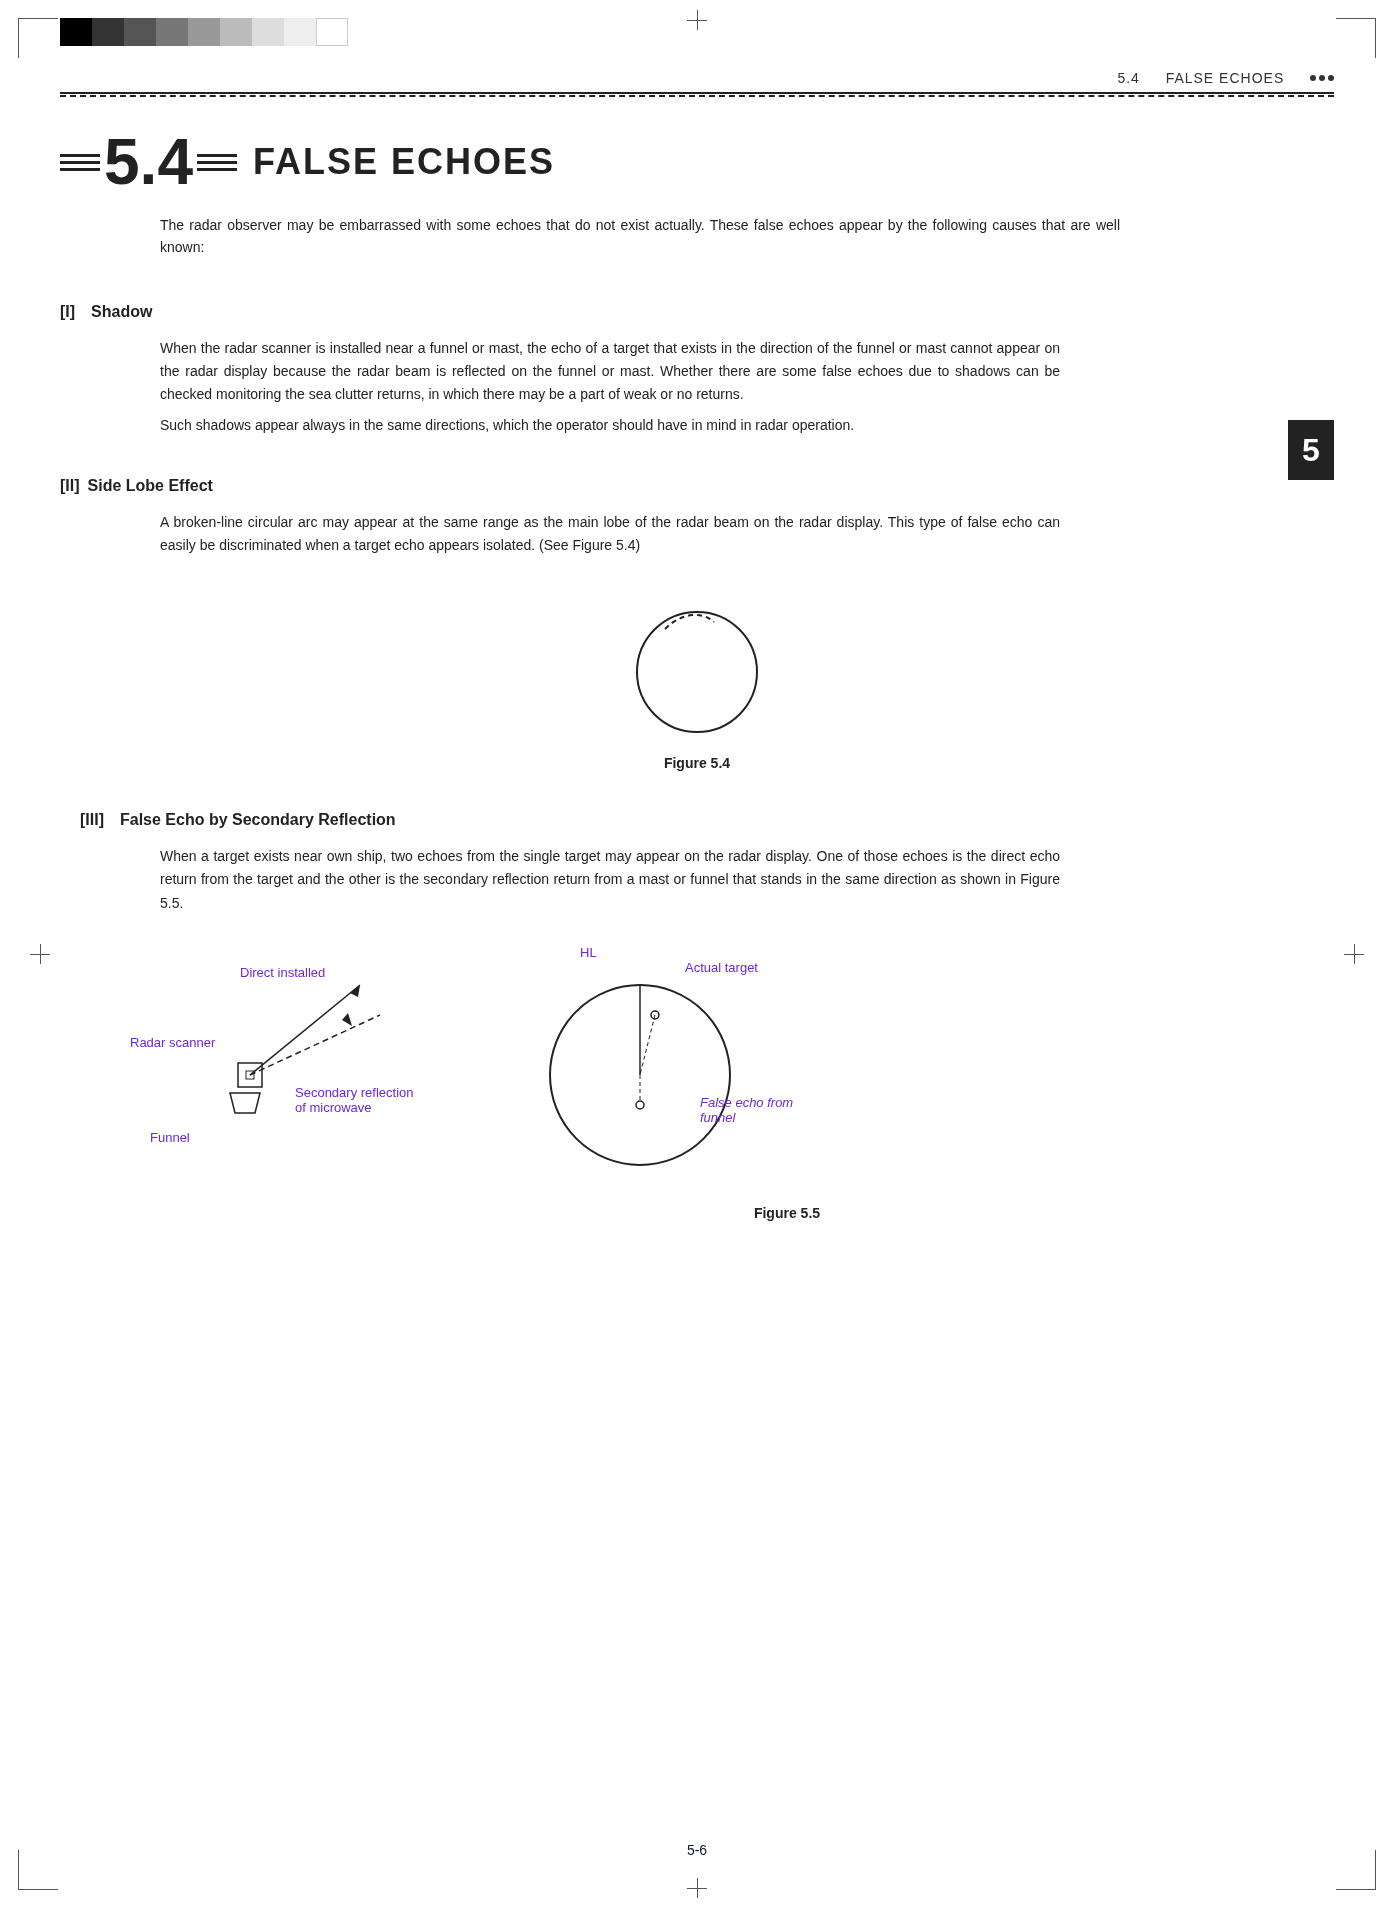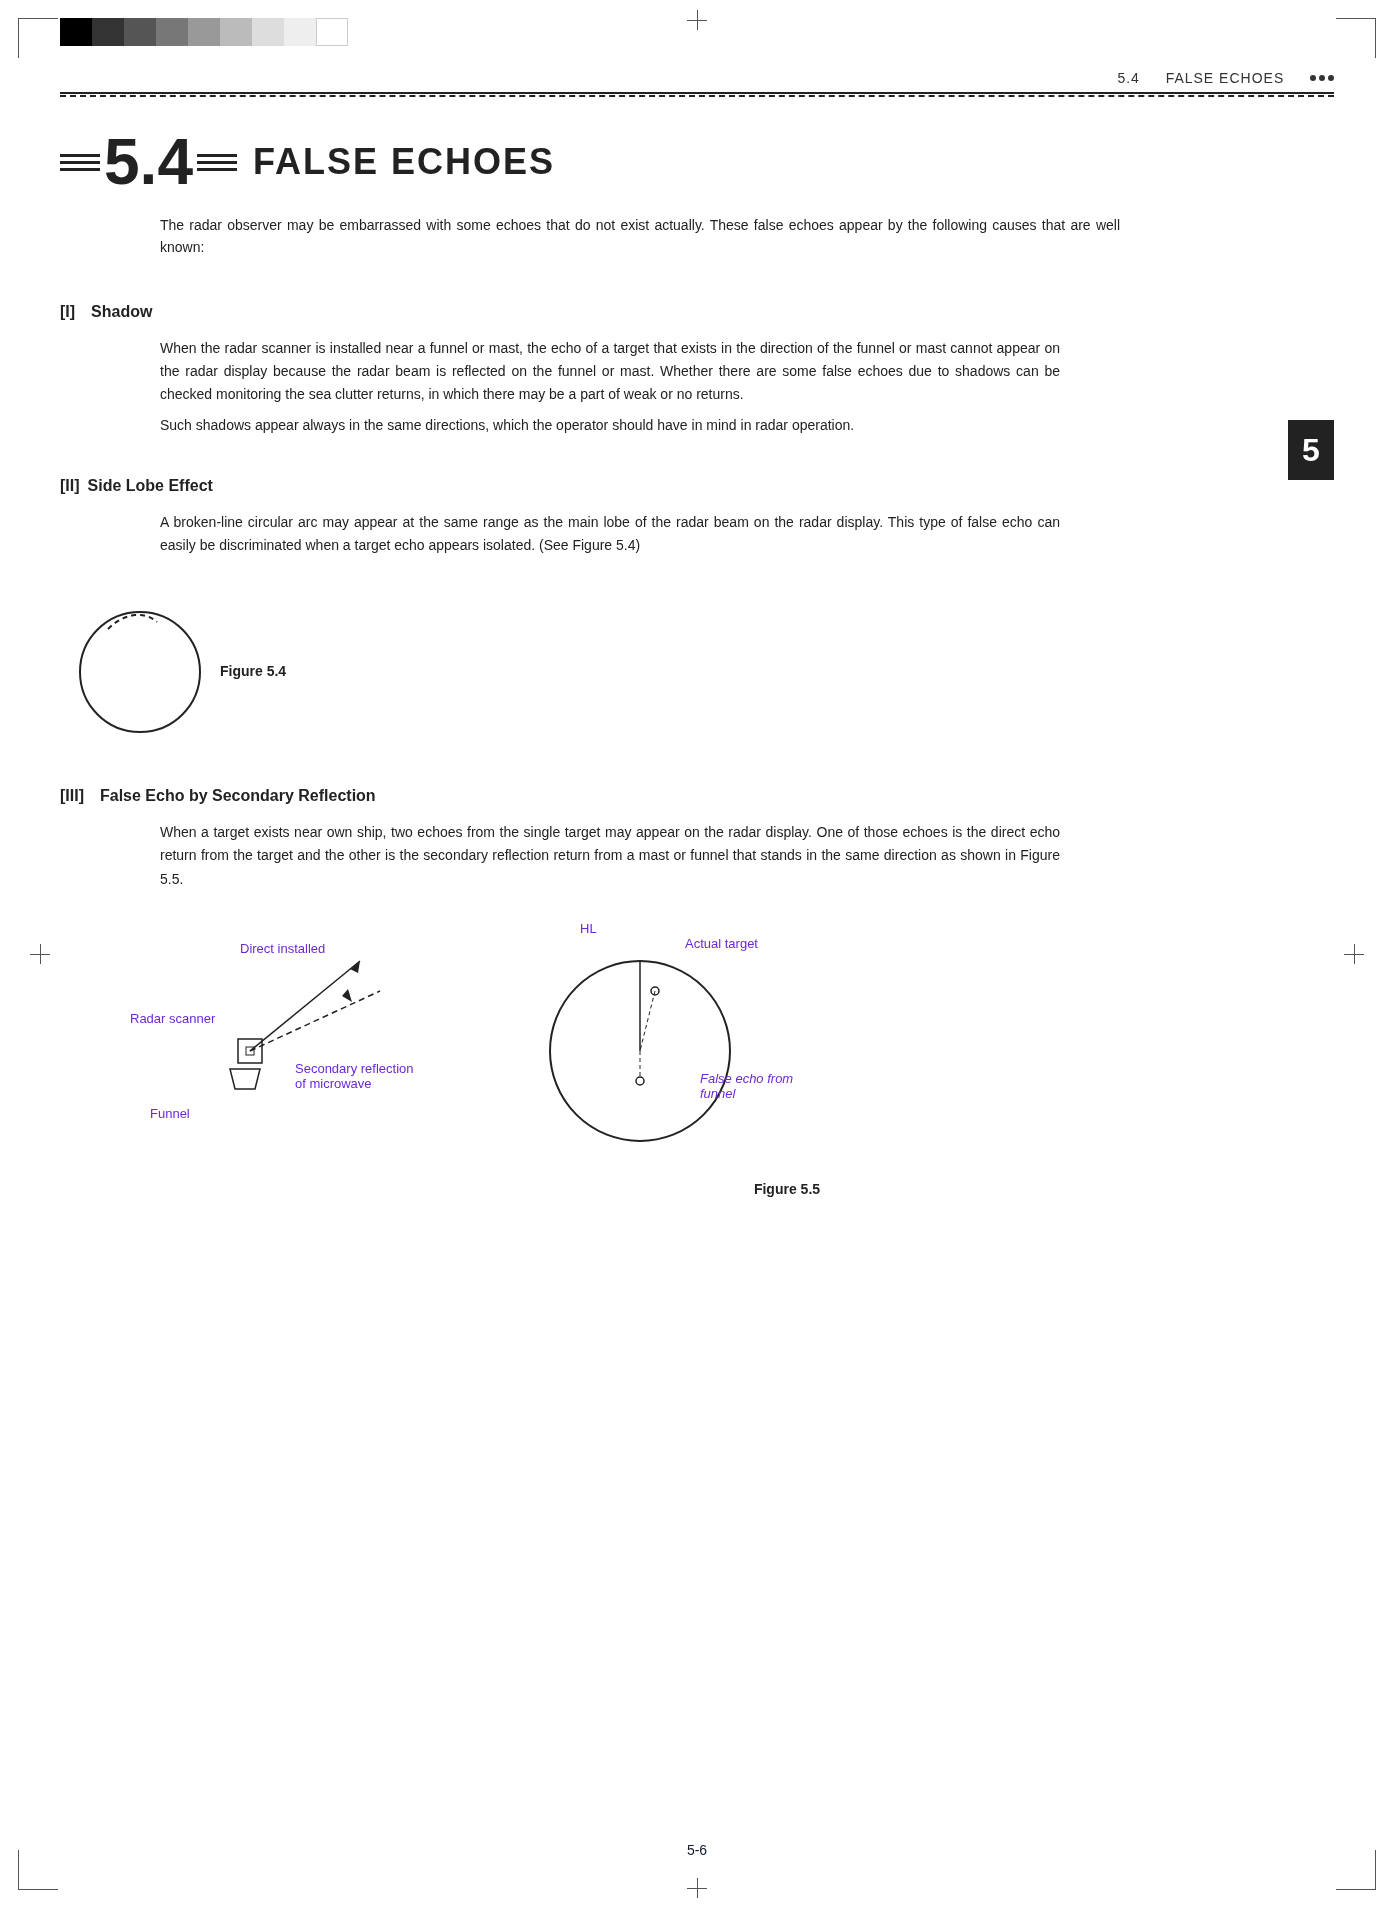--- a/index.html
+++ b/index.html
@@ -203,21 +203,21 @@
       max-width: 900px;
     }
 
     .section-wrapper {
       margin-bottom: 20px;
     }
 
     
     .figure-54-container {
       display: flex;
-      flex-direction: row;
+      flex-direction: column;
       align-items: center;
       margin: 30px 0 10px 0;
     }
     .figure-54-svg {
       width: 160px;
       height: 160px;
     }
     .figure-caption {
       font-size: 14px;
       font-weight: bold;
@@ -350,21 +350,21 @@
 
         <circle cx="80" cy="85" r="60" fill="none" stroke="#222" stroke-width="2"></circle>
 
         <path d="M 48 42 Q 60 30 75 28 Q 88 27 97 35" fill="none" stroke="#222" stroke-width="2" stroke-dasharray="5,4"></path>
       </svg>
       <div class="figure-caption">Figure 5.4</div>
     </div>
   </div>
 
   <div class="section-wrapper">
-    <div style="display:flex; align-items:baseline; gap:16px; margin-bottom:6px; margin-top:16px;">
+    <div style="display:flex; align-items:baseline; gap:16px; margin-bottom:6px; margin-top:16px;margin-left:20px;">
       <span class="section-heading">[III]</span>
       <span class="section-heading">False Echo by Secondary Reflection</span>
     </div>
     <div class="section-body">
       <p>When a target exists near own ship, two echoes from the single target may appear on the radar display.  One of those echoes is the direct echo return from the target and the other is the secondary reflection return from a mast or funnel that stands in the same direction as shown in Figure 5.5.</p>
     </div>
 
     <div class="figure-55-container">
 
       <div class="figure-55-left">

